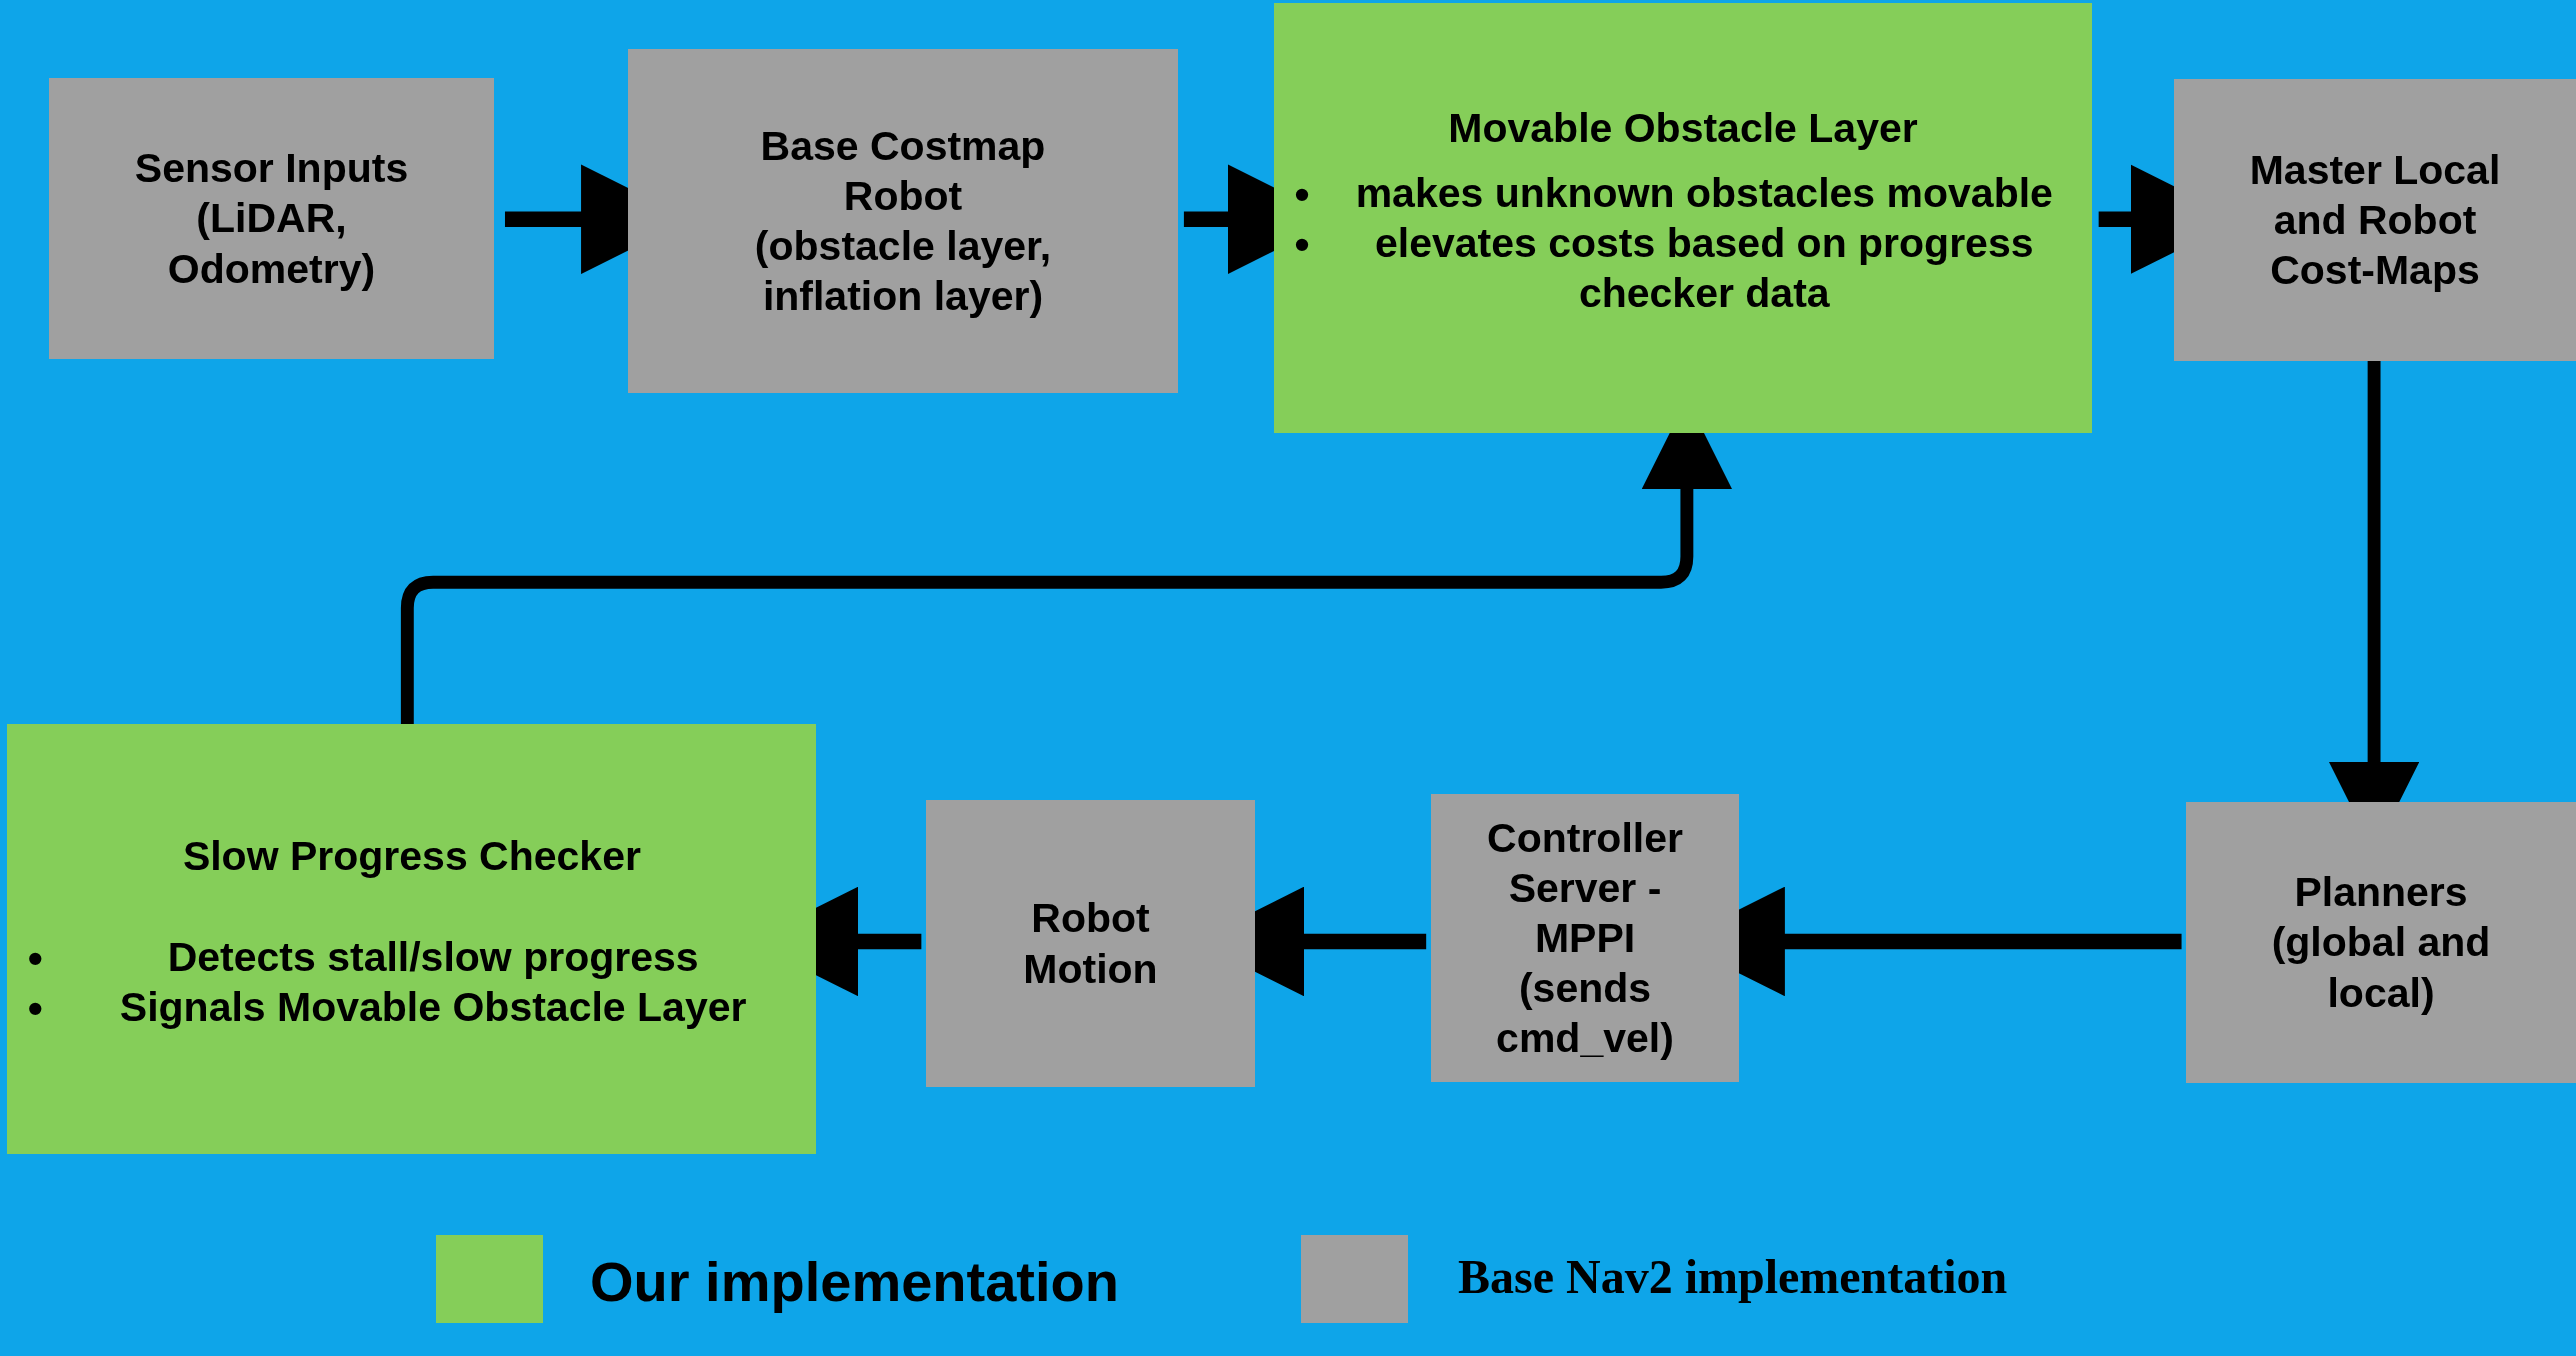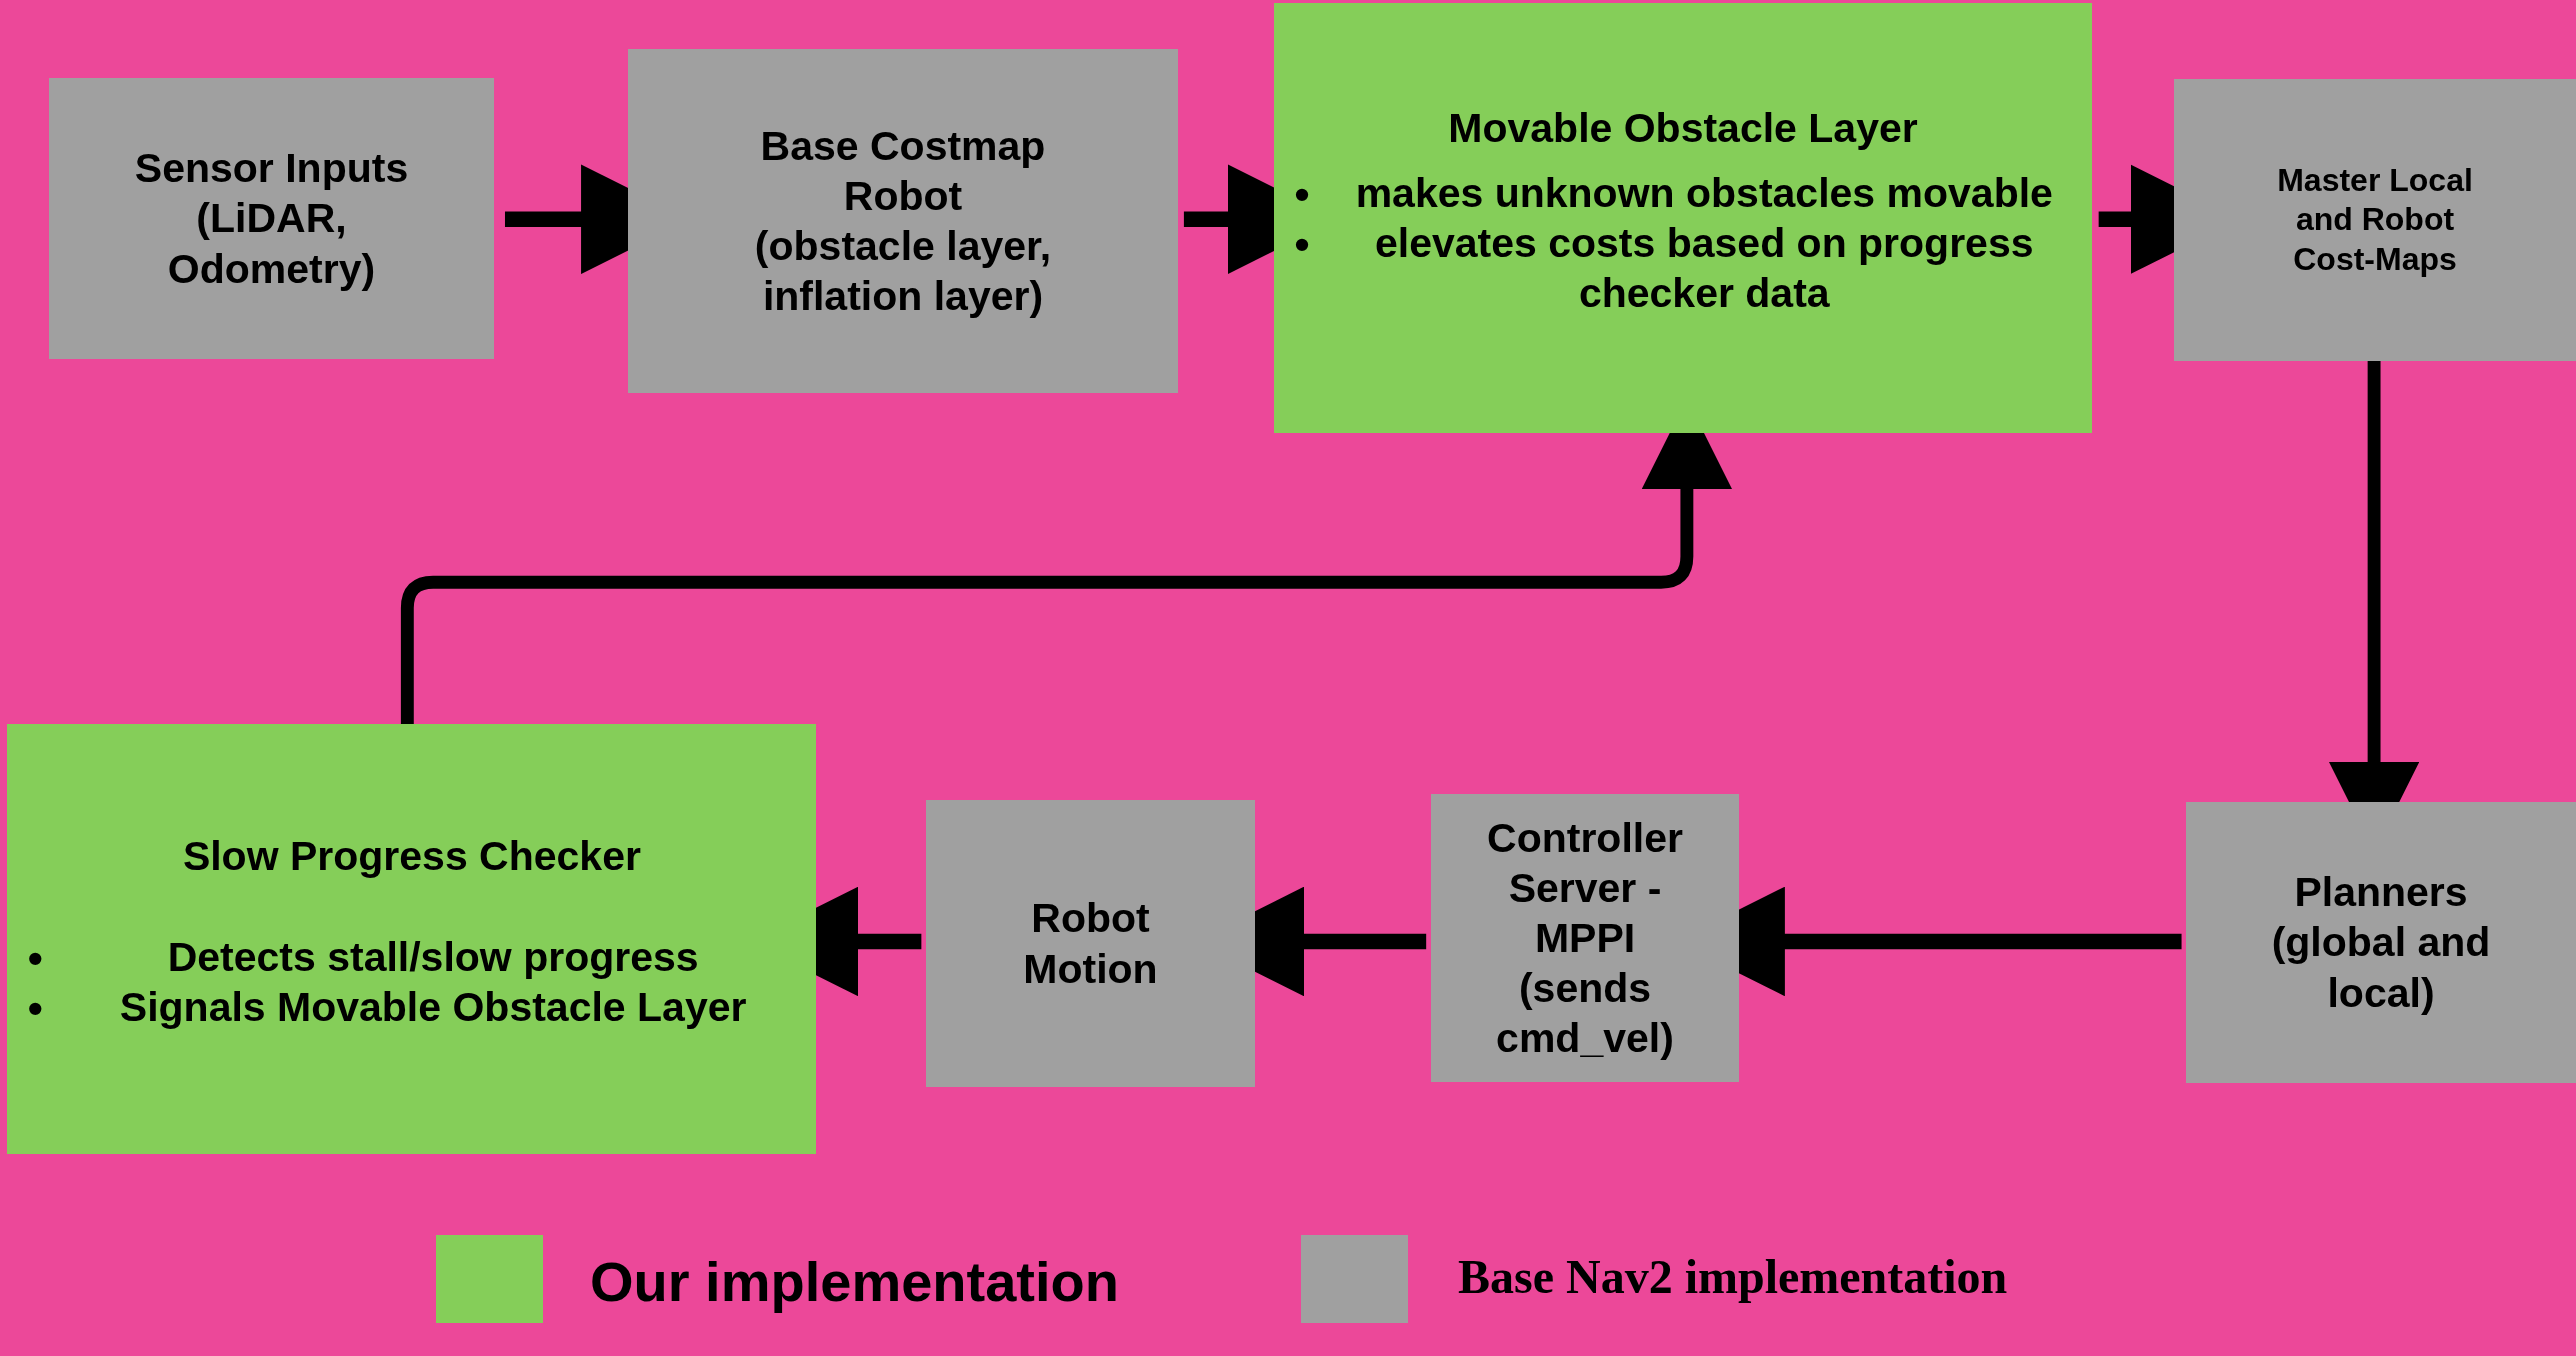--- a/index.html
+++ b/index.html
@@ -4,21 +4,21 @@
 <style>
   html, body {
     margin: 0;
     padding: 0;
     background: #ffffff;
   }
   #stage {
     position: relative;
     width: 2576px;
     height: 1356px;
-    background: #ec4899;
+    background: #0ea5e9;
     font-family: "Liberation Sans", sans-serif;
     overflow: hidden;
   }
   .node {
     position: absolute;
     box-sizing: border-box;
     display: flex;
     flex-direction: column;
     align-items: center;
     justify-content: center;
@@ -135,21 +135,21 @@
   </div>
 
   <div class="node green" style="left:1274px; top:2.8px; width:818px; height:430px; font-size:41px;">
     <span class="title">Movable Obstacle Layer</span>
     <ul class="bullets">
       <li>makes unknown obstacles movable</li>
       <li>elevates costs based on progress checker data</li>
     </ul>
   </div>
 
-  <div class="node gray" style="left:2174px; top:79px; width:402px; height:282px; font-size:32px;">
+  <div class="node gray" style="left:2174px; top:79px; width:402px; height:282px; font-size:41px;">
     <span class="title">Master Local</span>
     <span class="title">and Robot</span>
     <span class="title">Cost-Maps</span>
   </div>
 
   <div class="node gray" style="left:2186px; top:802px; width:390px; height:281px; font-size:41px;">
     <span class="title">Planners</span>
     <span class="title">(global and</span>
     <span class="title">local)</span>
   </div>

